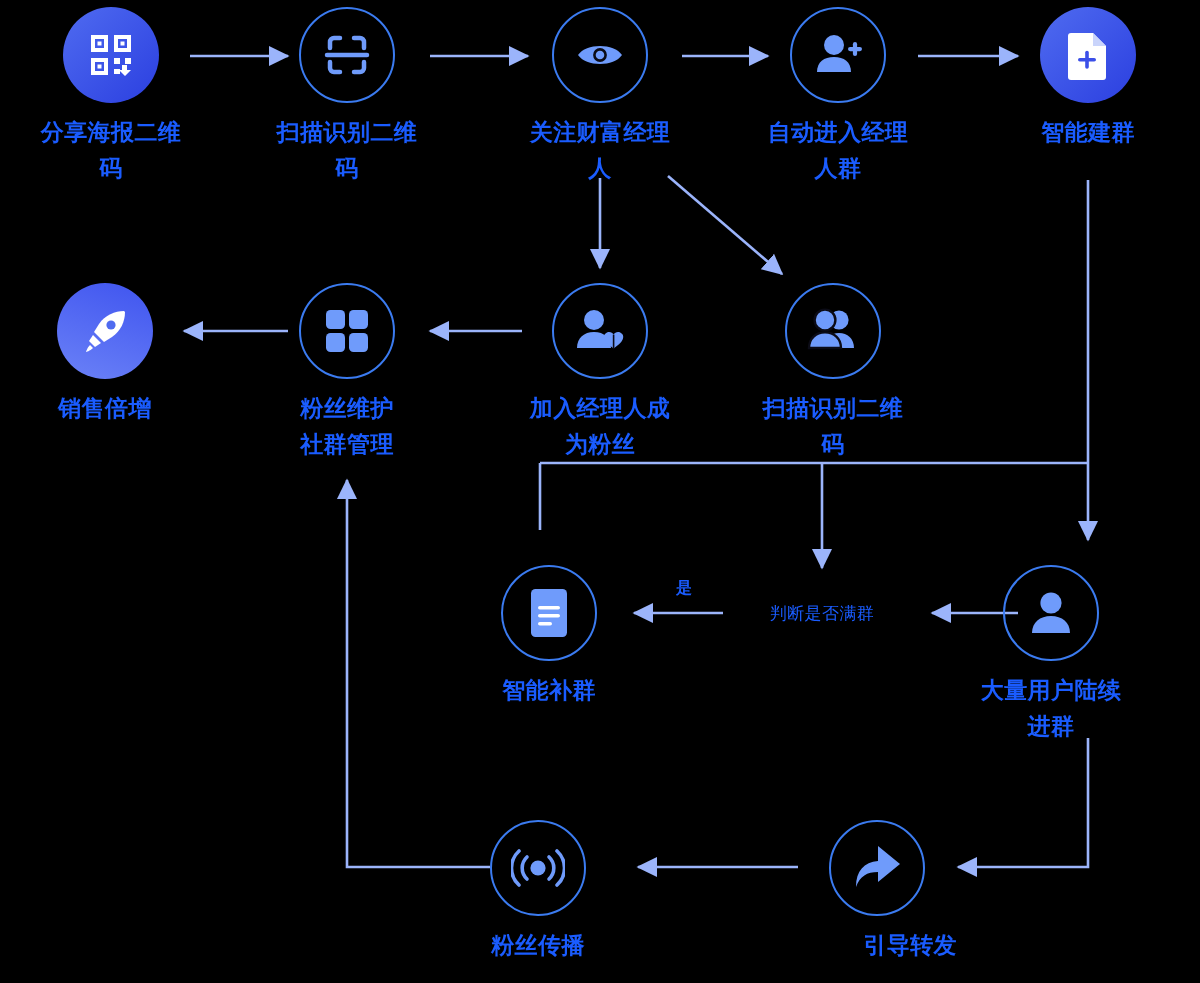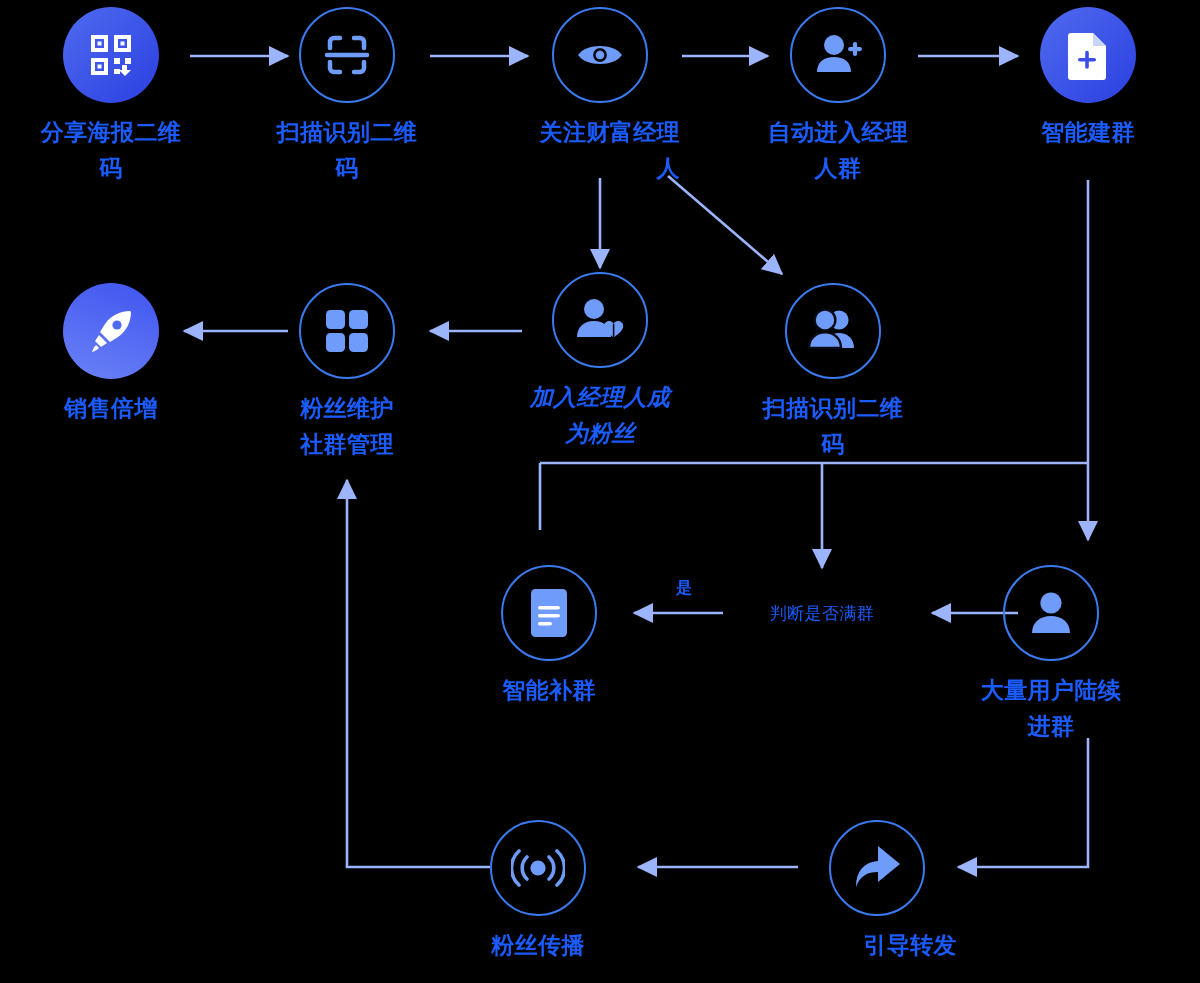--- a/index.html
+++ b/index.html
@@ -149,21 +149,21 @@
           <path d="M33,9 h6 a4,4 0 0 1 4,4 v6"></path>
           <path d="M43,33 v6 a4,4 0 0 1 -4,4 h-6"></path>
           <path d="M19,43 h-6 a4,4 0 0 1 -4,-4 v-6"></path>
           <path d="M6,26 h40"></path>
         </g>
       </svg>
     </div>
     <div class="label">扫描识别二维码</div>
   </div>
 
-  <div class="node" style="left:600px;top:7px;text-align:right;">
+  <div class="node" style="left:600px;top:7px;">
     <div class="circle outline">
       <svg width="56" height="56" viewBox="0 0 56 56">
         <path d="M6,28 C14,16 42,16 50,28 C42,40 14,40 6,28 Z" fill="#6f9bfb"></path>
         <circle cx="28" cy="28" r="5.6" fill="none" stroke="#0b0b16" stroke-width="2.6"></circle>
       </svg>
     </div>
     <div class="label">关注财富经理人</div>
   </div>
 
   <div class="node" style="left:1088px;top:7px;">
@@ -187,21 +187,21 @@
           <circle cx="23" cy="17" r="10"></circle>
           <path d="M6,44 C6,34 13,29 23,29 C33,29 40,34 40,44 Z"></path>
           <rect x="37" y="19" width="14" height="4.2" rx="2.1"></rect>
           <rect x="41.9" y="14.1" width="4.2" height="14" rx="2.1"></rect>
         </g>
       </svg>
     </div>
     <div class="label">自动进入经理人群</div>
   </div>
 
-  <div class="node" style="left:111px;top:283px;">
+  <div class="node" style="left:105px;top:283px;">
     <div class="circle filled alt">
       <svg width="52" height="52" viewBox="0 0 52 52">
         <g fill="#ffffff">
           <path d="M45,6 C36,6 26,10 20,19 L15,27 L25,37 L33,32 C42,26 46,16 46,7 Z"></path>
           <circle cx="32" cy="20" r="4.6" fill="#4f6bf0"></circle>
           <path d="M14,30 L10,36 L16,42 L22,38 Z"></path>
           <path d="M11,40 C8,43 7,47 7,47 C7,47 11,46 14,43 Z"></path>
         </g>
       </svg>
     </div>
@@ -216,21 +216,21 @@
           <rect x="25" y="2" width="19" height="19" rx="4.5"></rect>
           <rect x="2" y="25" width="19" height="19" rx="4.5"></rect>
           <rect x="25" y="25" width="19" height="19" rx="4.5"></rect>
         </g>
       </svg>
     </div>
     <div class="label">粉丝维护
 社群管理</div>
   </div>
 
-  <div class="node" style="left:600px;top:272px;font-style:italic;">
+  <div class="node" style="left:600px;top:283px;">
     <div class="circle outline">
       <svg width="54" height="52" viewBox="0 0 54 52">
         <g fill="#6f9bfb">
           <circle cx="21" cy="15" r="10"></circle>
           <path d="M4,43 C4,33 11,27 21,27 C31,27 38,33 38,43 Z"></path>
           <path d="M32,29 c2.5,-3 7,-2.6 8.6,0.6 c1.6,-3.2 6.1,-3.6 8.6,-0.6 c2.3,2.8 0.6,7 -3.2,10.2 l-5.4,4.4 l-5.4,-4.4 C31.4,36 29.7,31.8 32,29 z"></path>
         </g>
         <path d="M40.6,29.6 v14.6" stroke="#0b0b16" stroke-width="1.6" fill="none"></path>
       </svg>
     </div>

